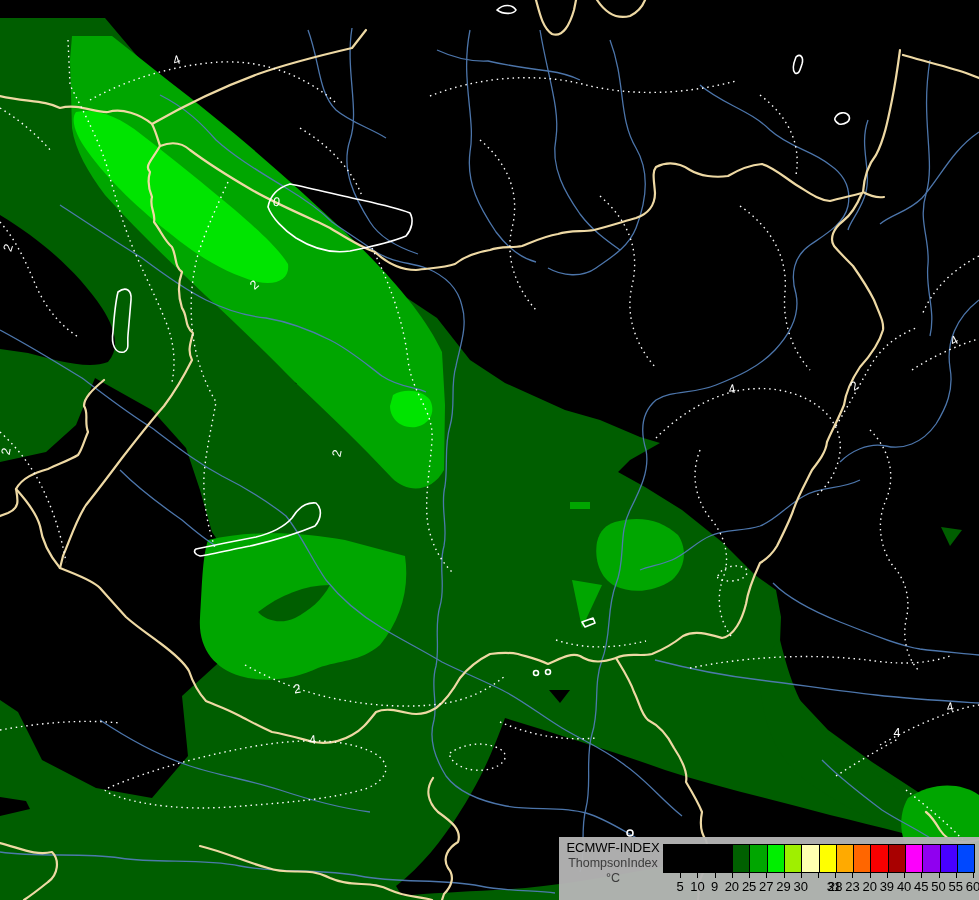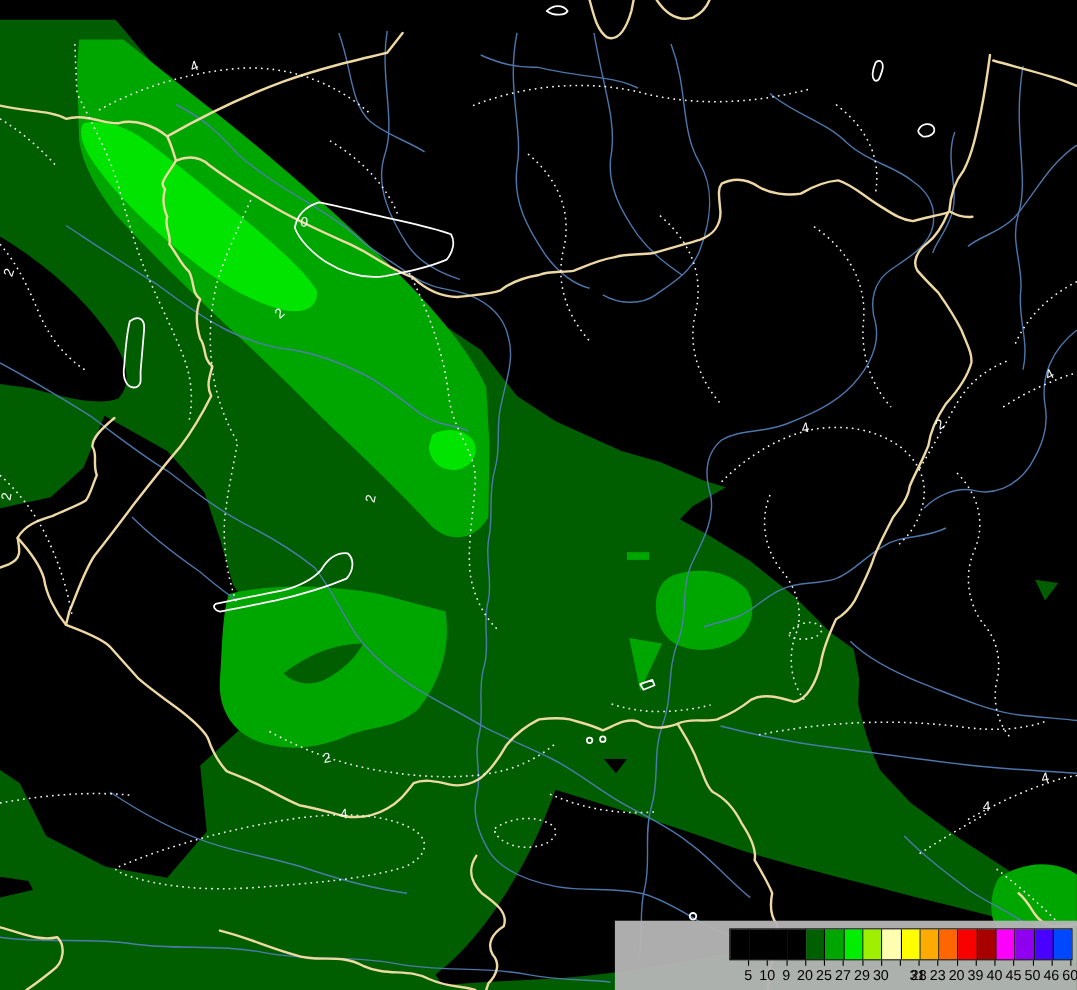--- a/index.html
+++ b/index.html
@@ -163,20 +163,25 @@
         <text x="956" y="344" fill="#ffffff" font-size="12.5" font-family="&quot;Liberation Sans&quot;,sans-serif" text-anchor="middle" transform="rotate(-28 956 344)">4</text>
         <text x="733" y="393" fill="#ffffff" font-size="12.5" font-family="&quot;Liberation Sans&quot;,sans-serif" text-anchor="middle" transform="rotate(-12 733 393)">4</text>
         <text x="857" y="389" fill="#ffffff" font-size="12.5" font-family="&quot;Liberation Sans&quot;,sans-serif" text-anchor="middle" transform="rotate(-38 857 389)">2</text>
         <text x="951" y="711" fill="#ffffff" font-size="12.5" font-family="&quot;Liberation Sans&quot;,sans-serif" text-anchor="middle" transform="rotate(-12 951 711)">4</text>
         <text x="897" y="737" fill="#ffffff" font-size="12.5" font-family="&quot;Liberation Sans&quot;,sans-serif" text-anchor="middle" transform="rotate(0 897 737)">4</text>
       </g>
 </svg>
 
 
 <div id="legend">
+  <div id="legend-text">
+    <div id="legend-model">ECMWF-INDEX</div>
+    <div id="legend-index">ThompsonIndex</div>
+    <div id="legend-units">°C</div>
+  </div>
   <div id="legend-bar">
         <div class="lg-cell" style="background: rgb(0, 0, 0);"></div>
         <div class="lg-cell" style="background: rgb(0, 0, 0);"></div>
         <div class="lg-cell" style="background: rgb(0, 0, 0);"></div>
         <div class="lg-cell" style="background: rgb(0, 0, 0);"></div>
         <div class="lg-cell" style="background: rgb(0, 96, 0);"></div>
         <div class="lg-cell" style="background: rgb(0, 166, 0);"></div>
         <div class="lg-cell" style="background: rgb(0, 239, 0);"></div>
         <div class="lg-cell" style="background: rgb(159, 239, 0);"></div>
         <div class="lg-cell" style="background: rgb(255, 255, 176);"></div>
@@ -220,18 +225,18 @@
         <span class="lg-lab" style="left: 120.556px;">29</span>
         <span class="lg-lab" style="left: 137.778px;">30</span>
         <span class="lg-lab" style="left: 171px; text-align: right;">31</span>
         <span class="lg-lab" style="left: 172.222px;">28</span>
         <span class="lg-lab" style="left: 189.444px;">23</span>
         <span class="lg-lab" style="left: 206.667px;">20</span>
         <span class="lg-lab" style="left: 223.889px;">39</span>
         <span class="lg-lab" style="left: 241.111px;">40</span>
         <span class="lg-lab" style="left: 258.333px; text-align: center;">45</span>
         <span class="lg-lab" style="left: 275.556px;">50</span>
-        <span class="lg-lab" style="left: 292.778px;">46</span>
+        <span class="lg-lab" style="left: 292.778px;">55</span>
         <span class="lg-lab" style="left: 310px;">60</span>
       </div>
 </div>
 
 </div>
 
 </body></html>

